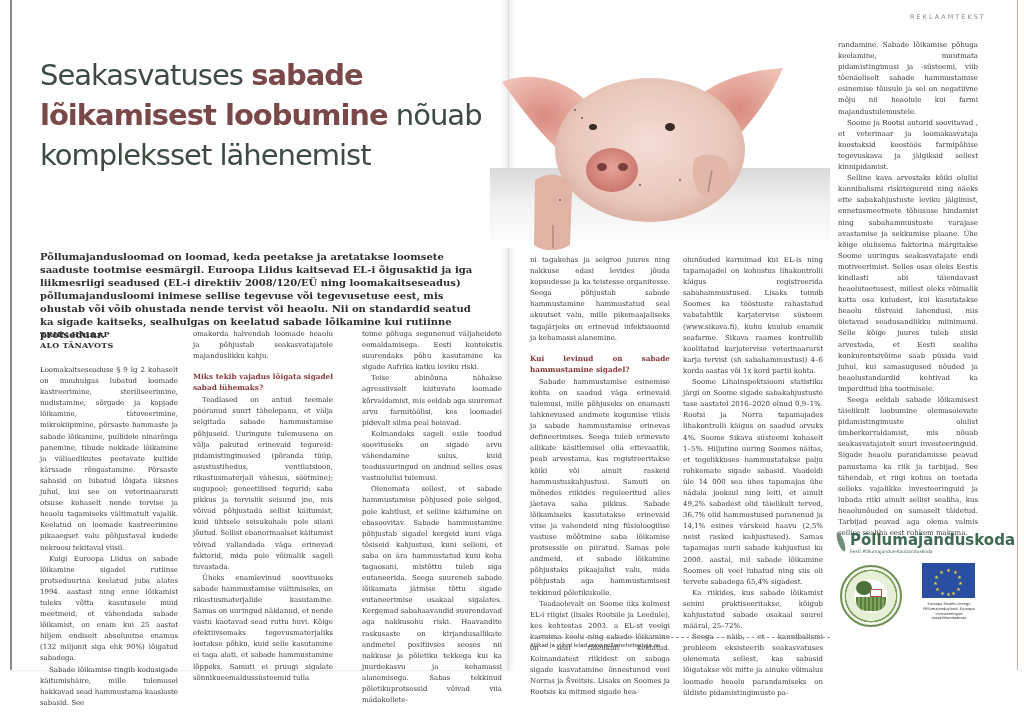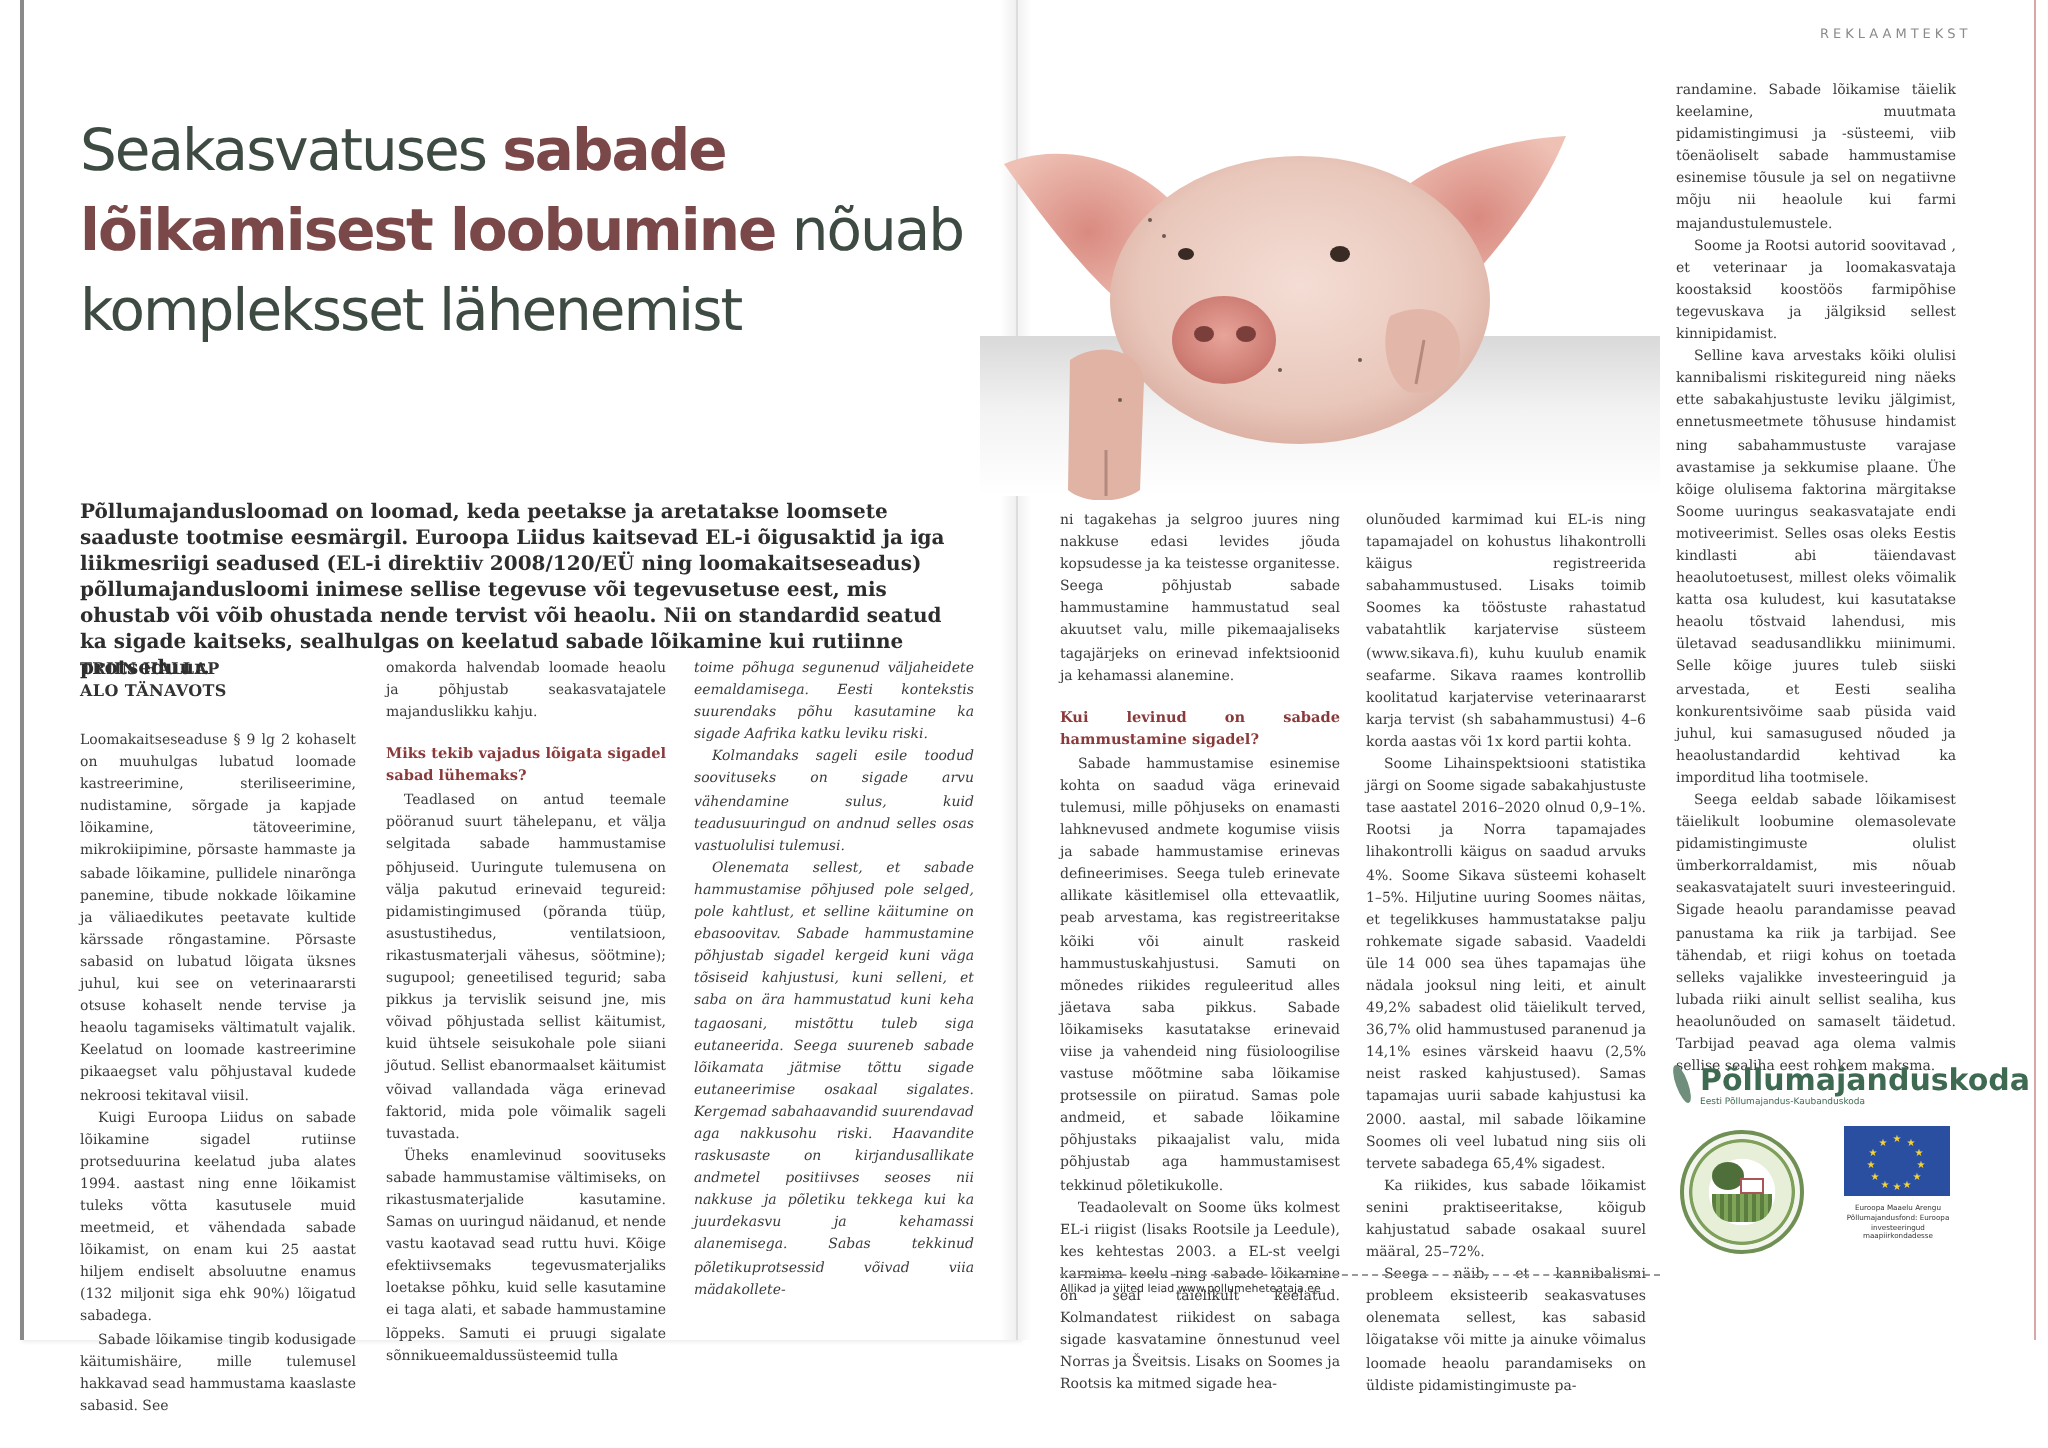--- a/index.html
+++ b/index.html
@@ -47,21 +47,21 @@
     .col p.noindent { text-indent: 0; }
     .col h3 {
       margin: 9px 0 2px 0; font-size: 7.3px; line-height: 11px; color: #8a3a3a; font-weight: bold;
     }
     .authors {
       font-size: 8px; line-height: 11px; font-weight: bold; color: #333; margin: 0 0 14px 0;
       letter-spacing: 0.2px;
     }
     .col1 { left: 40px; top: 329px; width: 138px; }
     .col2 { left: 193px; top: 329px; width: 140px; }
-    .col3 { left: 347px; top: 329px; width: 140px; font-style: italic; }
+    .col3 { left: 362px; top: 329px; width: 140px; }
     .col4 { left: 530px; top: 255px; width: 140px; }
     .col5 { left: 683px; top: 255px; width: 140px; }
     .col6 { left: 838px; top: 40px; width: 140px; }
     .section-label {
       position: absolute; left: 910px; top: 13px;
       font-family: "DejaVu Sans", sans-serif; font-size: 6.5px; letter-spacing: 2px; color: #8a8a8a;
     }
     .source-note {
       position: absolute; left: 530px; top: 637px; width: 300px;
       font-family: "DejaVu Sans", sans-serif; font-size: 5.5px; color: #333;
@@ -147,20 +147,21 @@
 
   <div class="col col2">
     <p class="noindent">omakorda halvendab loomade heaolu ja põhjustab seakasvatajatele majanduslikku kahju.</p>
     <h3>Miks tekib vajadus lõigata sigadel sabad lühemaks?</h3>
     <p>Teadlased on antud teemale pööranud suurt tähelepanu, et välja selgitada sabade hammustamise põhjuseid. Uuringute tulemusena on välja pakutud erinevaid tegureid: pidamistingimused (põranda tüüp, asustustihedus, ventilatsioon, rikastusmaterjali vähesus, söötmine); sugupool; geneetilised tegurid; saba pikkus ja tervislik seisund jne, mis võivad põhjustada sellist käitumist, kuid ühtsele seisukohale pole siiani jõutud. Sellist ebanormaalset käitumist võivad vallandada väga erinevad faktorid, mida pole võimalik sageli tuvastada.</p>
     <p>Üheks enamlevinud soovituseks sabade hammustamise vältimiseks, on rikastusmaterjalide kasutamine. Samas on uuringud näidanud, et nende vastu kaotavad sead ruttu huvi. Kõige efektiivsemaks tegevusmaterjaliks loetakse põhku, kuid selle kasutamine ei taga alati, et sabade hammustamine lõppeks. Samuti ei pruugi sigalate sõnnikueemaldussüsteemid tulla</p>
   </div>
 
   <div class="col col3">
     <p class="noindent">toime põhuga segunenud väljaheidete eemaldamisega. Eesti kontekstis suurendaks põhu kasutamine ka sigade Aafrika katku leviku riski.</p>
+    <p>Teise abinõuna nähakse agressiivselt käituvate loomade kõrvaldamist, mis eeldab aga suuremat arvu farmitöölisi, kes loomadel pidevalt silma peal hoiavad.</p>
     <p>Kolmandaks sageli esile toodud soovituseks on sigade arvu vähendamine sulus, kuid teadusuuringud on andnud selles osas vastuolulisi tulemusi.</p>
     <p>Olenemata sellest, et sabade hammustamise põhjused pole selged, pole kahtlust, et selline käitumine on ebasoovitav. Sabade hammustamine põhjustab sigadel kergeid kuni väga tõsiseid kahjustusi, kuni selleni, et saba on ära hammustatud kuni keha tagaosani, mistõttu tuleb siga eutaneerida. Seega suureneb sabade lõikamata jätmise tõttu sigade eutaneerimise osakaal sigalates. Kergemad sabahaavandid suurendavad aga nakkusohu riski. Haavandite raskusaste on kirjandusallikate andmetel positiivses seoses nii nakkuse ja põletiku tekkega kui ka juurdekasvu ja kehamassi alanemisega. Sabas tekkinud põletikuprotsessid võivad viia mädakollete-</p>
   </div>
 
   <div class="photo">
     <div class="shelf"></div>
     <svg width="340" height="210" viewBox="0 0 340 210" style="position:absolute;left:0;top:0;">
       <defs>
         <radialGradient id="skin" cx="50%" cy="45%" r="60%">
           <stop offset="0%" stop-color="#f4ddd5"></stop>
@@ -212,21 +213,21 @@
   </div>
 
   <div class="col col5">
     <p class="noindent">olunõuded karmimad kui EL-is ning tapamajadel on kohustus lihakontrolli käigus registreerida sabahammustused. Lisaks toimib Soomes ka tööstuste rahastatud vabatahtlik karjatervise süsteem (www.sikava.fi), kuhu kuulub enamik seafarme. Sikava raames kontrollib koolitatud karjatervise veterinaararst karja tervist (sh sabahammustusi) 4–6 korda aastas või 1x kord partii kohta.</p>
     <p>Soome Lihainspektsiooni statistika järgi on Soome sigade sabakahjustuste tase aastatel 2016–2020 olnud 0,9–1%. Rootsi ja Norra tapamajades lihakontrolli käigus on saadud arvuks 4%. Soome Sikava süsteemi kohaselt 1–5%. Hiljutine uuring Soomes näitas, et tegelikkuses hammustatakse palju rohkemate sigade sabasid. Vaadeldi üle 14 000 sea ühes tapamajas ühe nädala jooksul ning leiti, et ainult 49,2% sabadest olid täielikult terved, 36,7% olid hammustused paranenud ja 14,1% esines värskeid haavu (2,5% neist rasked kahjustused). Samas tapamajas uurii sabade kahjustusi ka 2000. aastal, mil sabade lõikamine Soomes oli veel lubatud ning siis oli tervete sabadega 65,4% sigadest.</p>
     <p>Ka riikides, kus sabade lõikamist senini praktiseeritakse, kõigub kahjustatud sabade osakaal suurel määral, 25–72%.</p>
     <p>Seega näib, et kannibalismi probleem eksisteerib seakasvatuses olenemata sellest, kas sabasid lõigatakse või mitte ja ainuke võimalus loomade heaolu parandamiseks on üldiste pidamistingimuste pa-</p>
   </div>
 
   <div class="col col6">
-    <p class="noindent">randamine. Sabade lõikamise täielik keelamine, muutmata pidamistingimusi ja -süsteemi, viib tõenäoliselt sabade hammustamise esinemise tõusule ja sel on negatiivne mõju nii heaolule kui farmi majandustulemustele.</p>
+    <p class="noindent">randamine. Sabade lõikamise põhuga keelamine, muutmata pidamistingimusi ja -süsteemi, viib tõenäoliselt sabade hammustamise esinemise tõusule ja sel on negatiivne mõju nii heaolule kui farmi majandustulemustele.</p>
     <p>Soome ja Rootsi autorid soovitavad , et veterinaar ja loomakasvataja koostaksid koostöös farmipõhise tegevuskava ja jälgiksid sellest kinnipidamist.</p>
     <p>Selline kava arvestaks kõiki olulisi kannibalismi riskitegureid ning näeks ette sabakahjustuste leviku jälgimist, ennetusmeetmete tõhususe hindamist ning sabahammustuste varajase avastamise ja sekkumise plaane. Ühe kõige olulisema faktorina märgitakse Soome uuringus seakasvatajate endi motiveerimist. Selles osas oleks Eestis kindlasti abi täiendavast heaolutoetusest, millest oleks võimalik katta osa kuludest, kui kasutatakse heaolu tõstvaid lahendusi, mis ületavad seadusandlikku miinimumi. Selle kõige juures tuleb siiski arvestada, et Eesti sealiha konkurentsivõime saab püsida vaid juhul, kui samasugused nõuded ja heaolustandardid kehtivad ka imporditud liha tootmisele.</p>
     <p>Seega eeldab sabade lõikamisest täielikult loobumine olemasolevate pidamistingimuste olulist ümberkorraldamist, mis nõuab seakasvatajatelt suuri investeeringuid. Sigade heaolu parandamisse peavad panustama ka riik ja tarbijad. See tähendab, et riigi kohus on toetada selleks vajalikke investeeringuid ja lubada riiki ainult sellist sealiha, kus heaolunõuded on samaselt täidetud. Tarbijad peavad aga olema valmis sellise sealiha eest rohkem maksma.</p>
   </div>
 
   <div class="source-note">Allikad ja viited leiad www.pollumeheteataja.ee</div>
 
   <div class="org-logo">
     <div class="org-emblem"></div>
     <div class="org-text">

